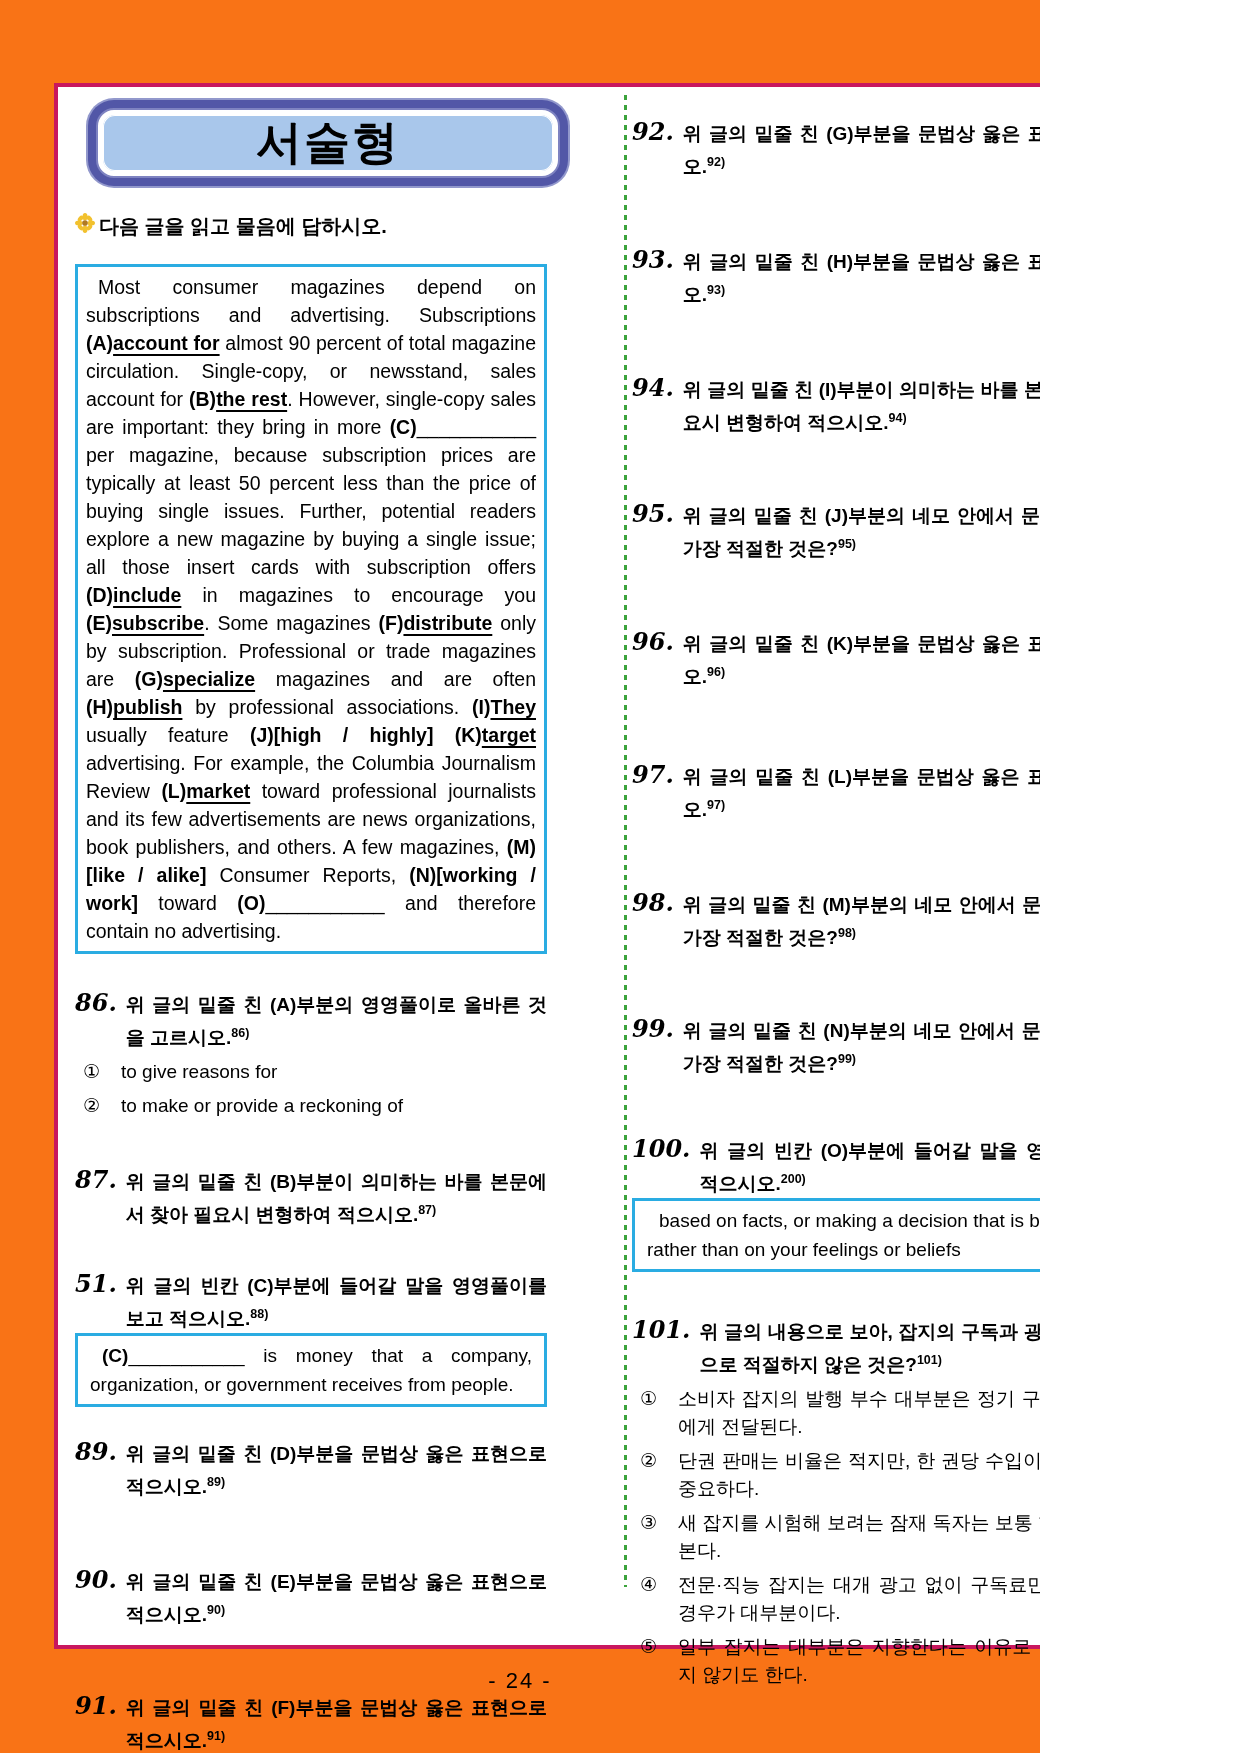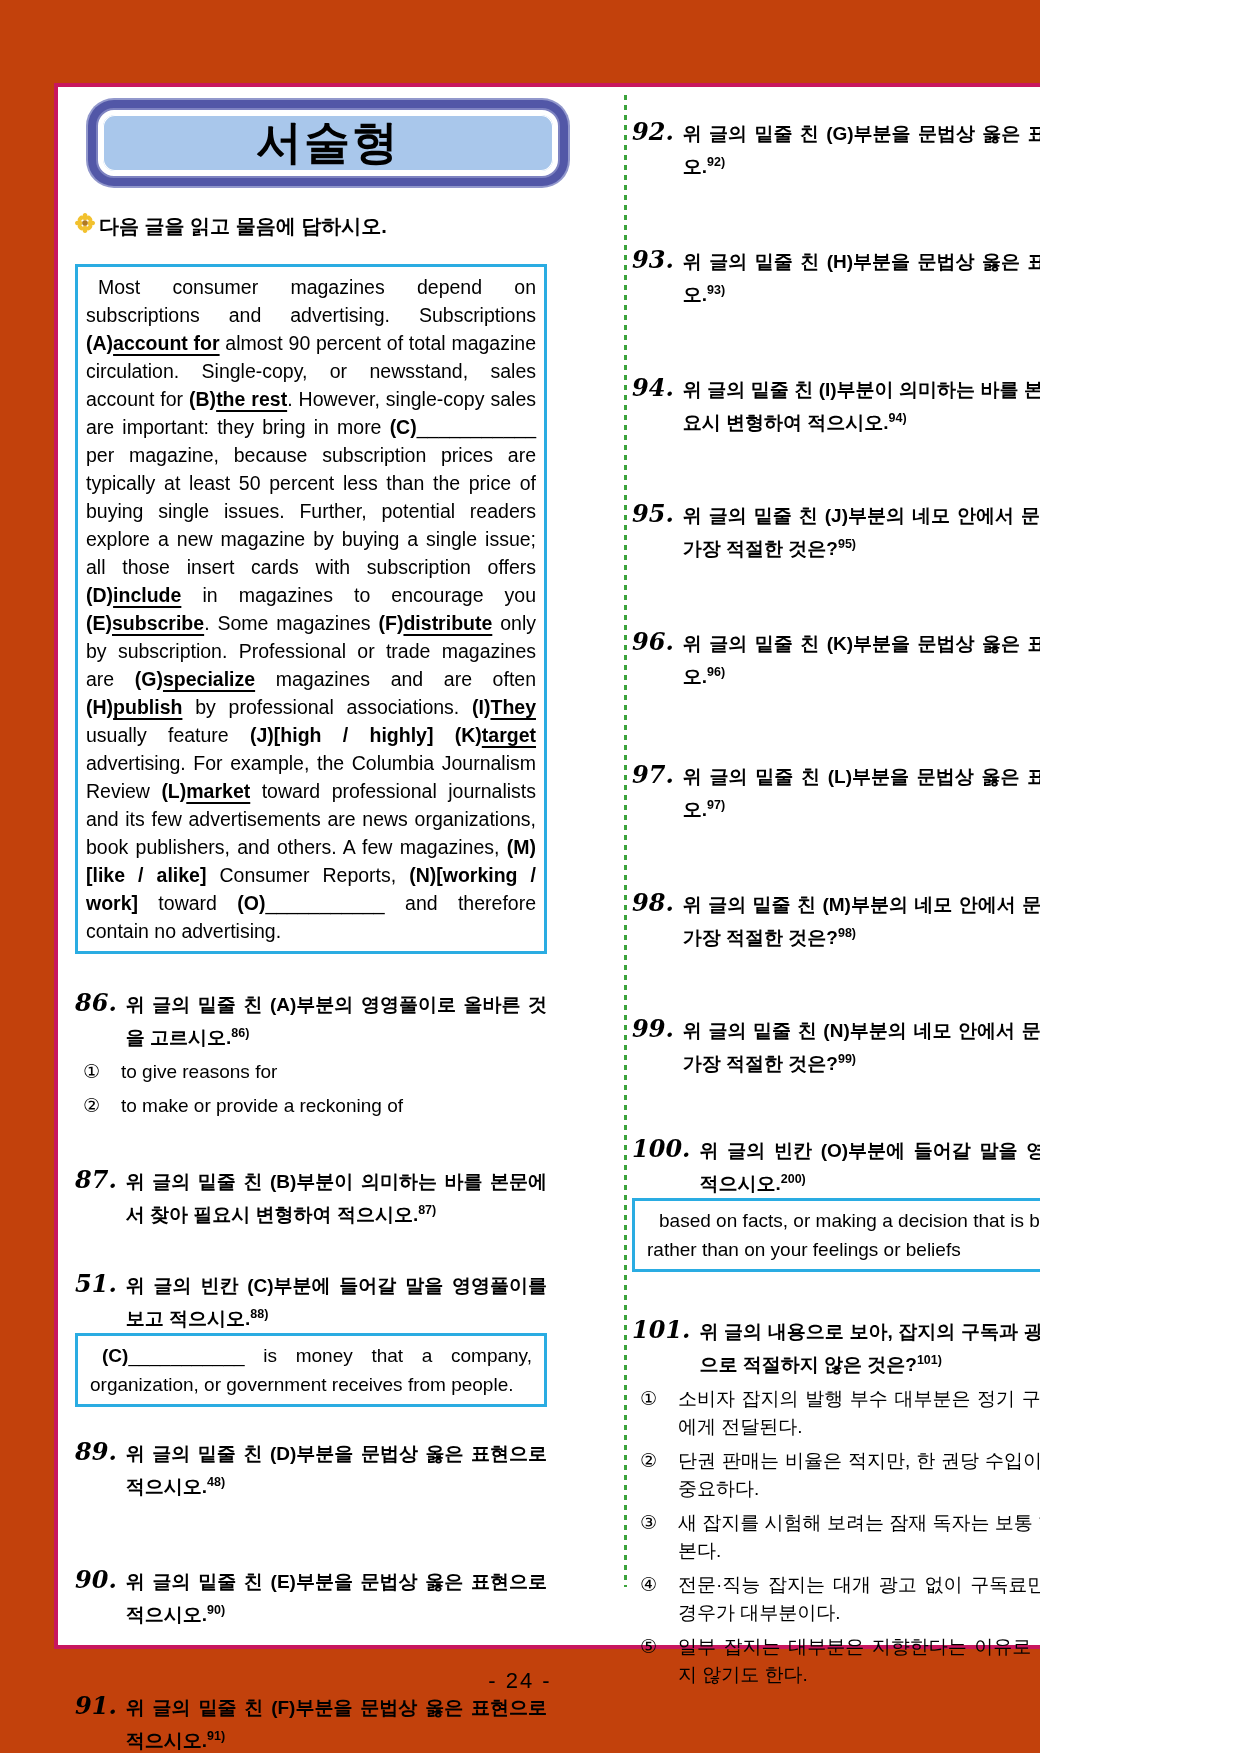--- a/index.html
+++ b/index.html
@@ -3,21 +3,21 @@
 <meta charset="utf-8">
 <style>
   :root{
     --frame:#C8175E; --cyan:#2AACE2; --divider:#3CA33C;
     --badge-outer:#5257A7; --badge-mid:#7E83C1; --badge-halo:#9298CC; --badge-fill:#A9C7EB;
     --ink:#000;
   }
   *{box-sizing:border-box; margin:0; padding:0;}
   html,body{background:#fff;}
   .page{
-    position:relative; width:1040px; height:1753px; background:#c2410c;
+    position:relative; width:1040px; height:1753px; background:#f97316;
     font-family:"Liberation Sans","DejaVu Sans",sans-serif; color:var(--ink); overflow:hidden;
   }
   .frame{
     position:absolute; left:54px; top:83px; width:1132px; height:1566px;
     border:4px solid var(--frame); background:#fff;
   }
   
   .badge{
     position:absolute; left:30px; top:13px; width:480px; height:86px;
     background:var(--badge-outer); border-radius:26px; padding:8px;
@@ -142,21 +142,21 @@
               <span class="q-num">51.</span>
               <span class="q-text">위 글의 빈칸 (C)부분에 들어갈 말을 영영풀이를 보고 적으시오.<sup class="q-sup">88)</sup></span>
             </div>
             <div class="def-box">
               <p class="def-text"><span class="b">(C)</span><span>___________ is money that a company, organization, or government receives from people.</span></p>
             </div>
           </div>
           <div class="q q-89">
             <div class="q-head">
               <span class="q-num">89.</span>
-              <span class="q-text">위 글의 밑줄 친 (D)부분을 문법상 옳은 표현으로 적으시오.<sup class="q-sup">48)</sup></span>
+              <span class="q-text">위 글의 밑줄 친 (D)부분을 문법상 옳은 표현으로 적으시오.<sup class="q-sup">89)</sup></span>
             </div>
           </div>
           <div class="q q-90">
             <div class="q-head">
               <span class="q-num">90.</span>
               <span class="q-text">위 글의 밑줄 친 (E)부분을 문법상 옳은 표현으로 적으시오.<sup class="q-sup">90)</sup></span>
             </div>
           </div>
           <div class="q q-91">
             <div class="q-head">

